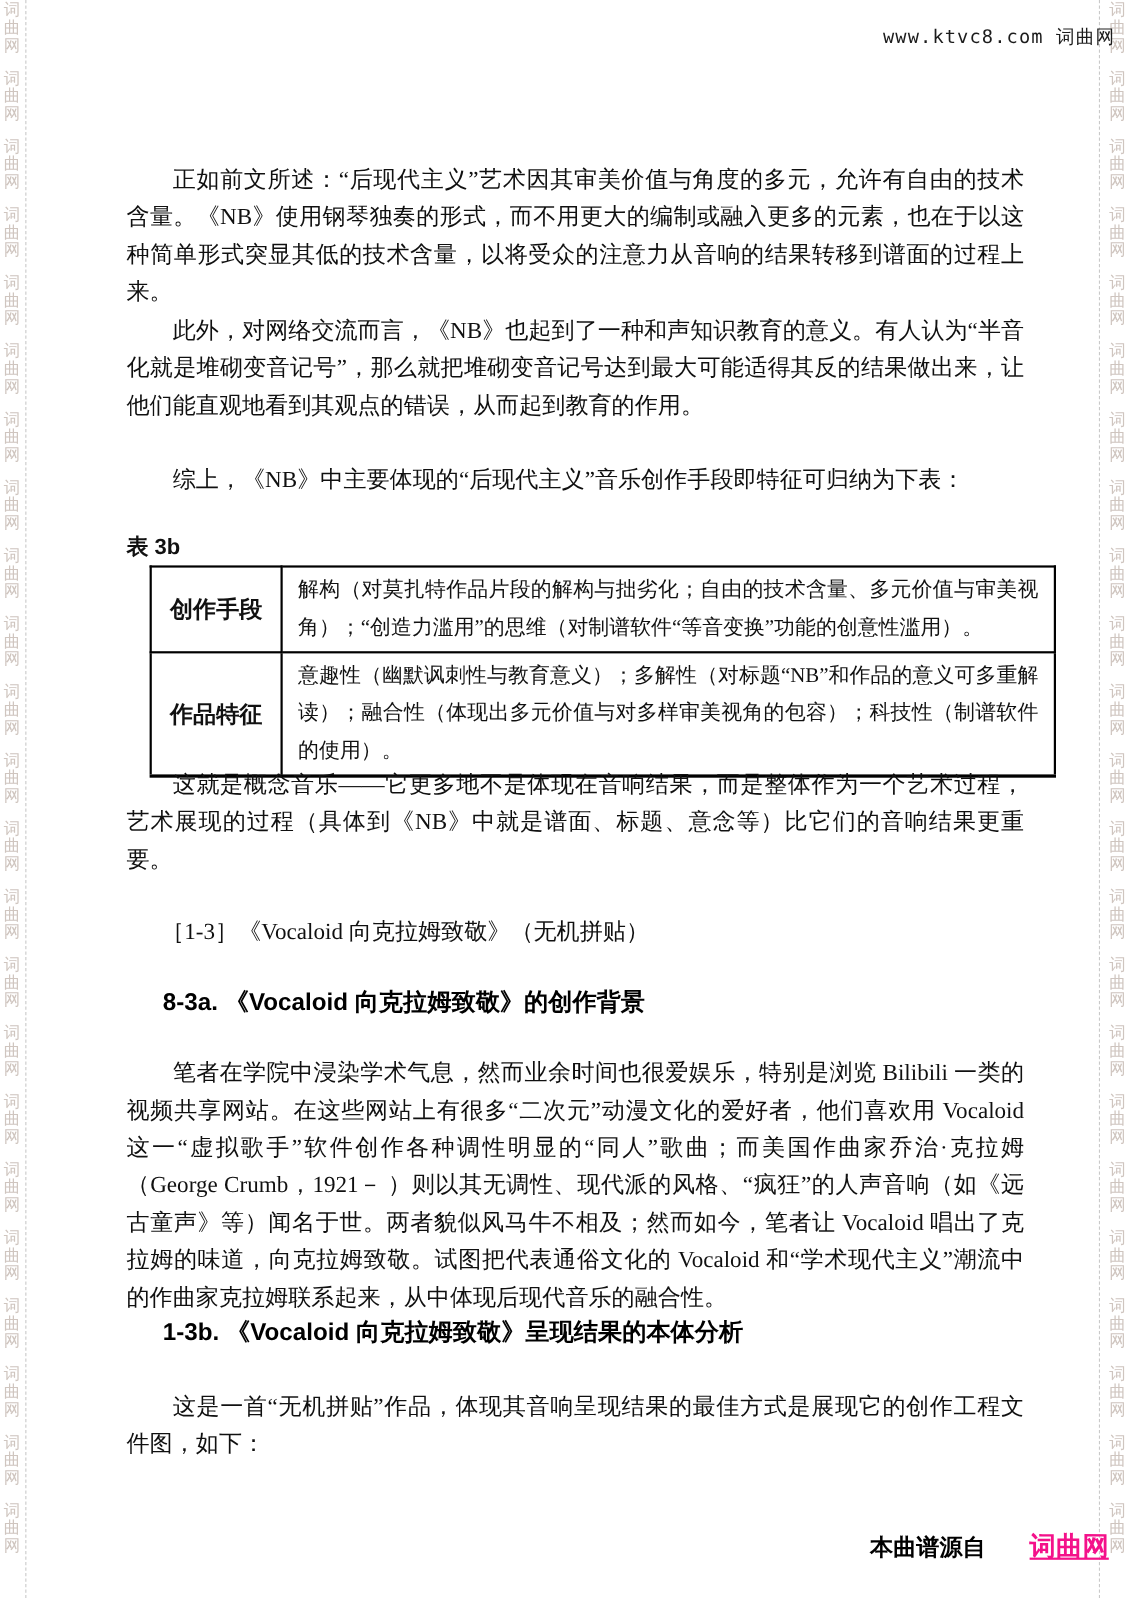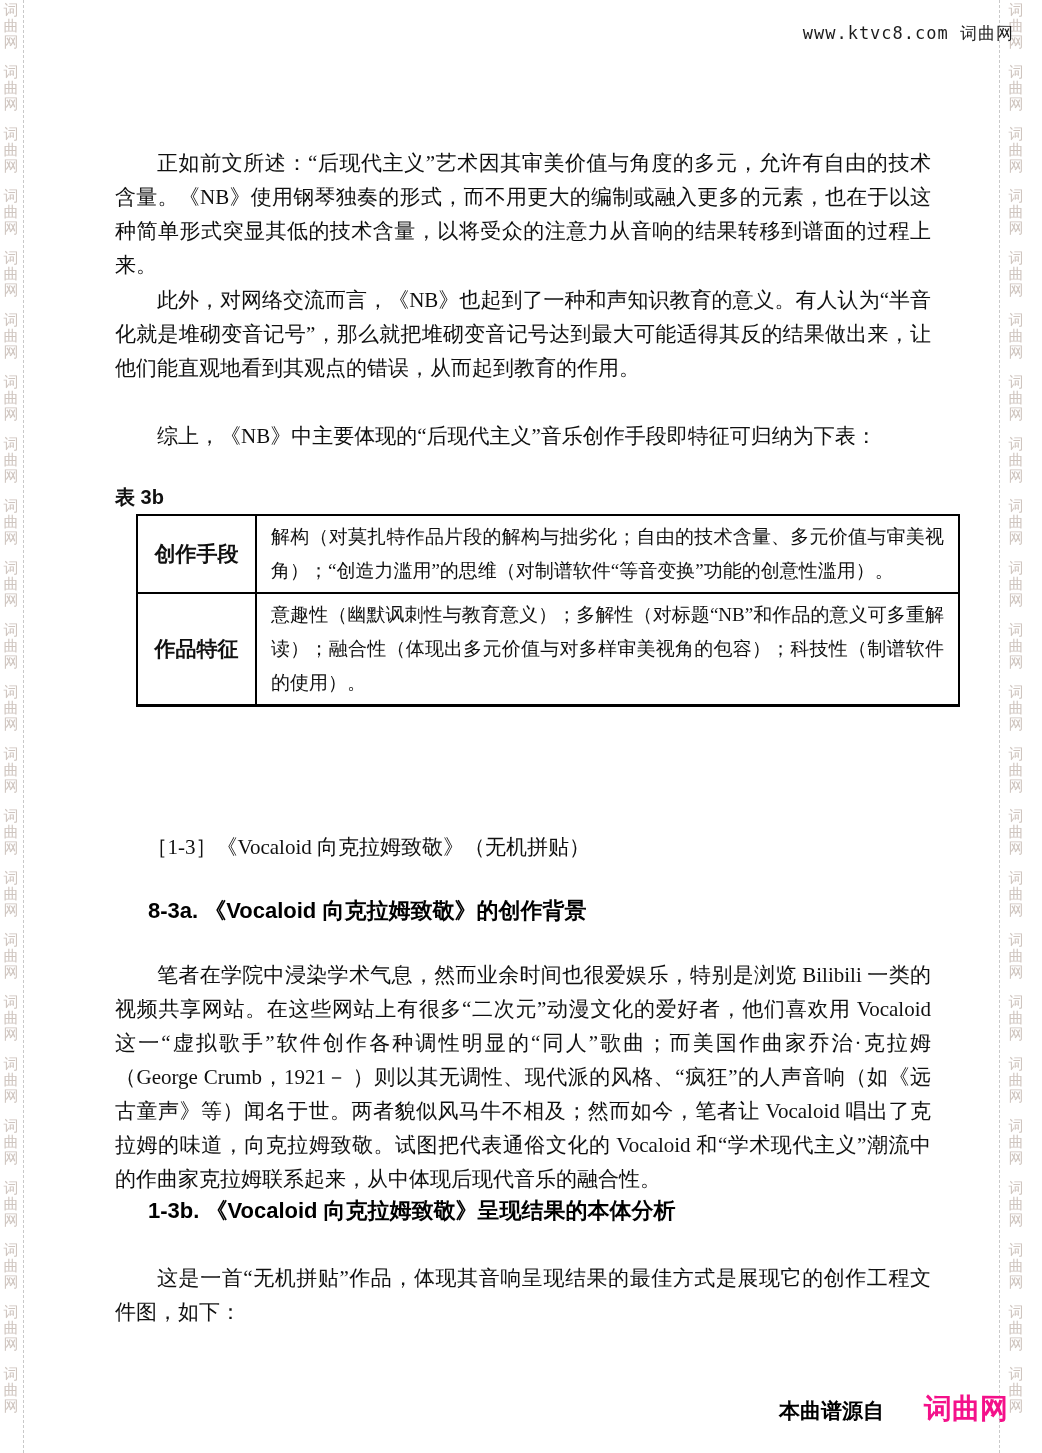--- a/index.html
+++ b/index.html
@@ -18,21 +18,21 @@
 
   
   .header-wm {
     position:absolute; top:22px; right:28px;
     font-family:"DejaVu Sans Mono", monospace; font-size:17px; letter-spacing:1px; color:#1c1c1c;
   }
   .page-number { position:absolute; top:1316px; left:0; width:100%; text-align:center;
                  font-size:21px; font-family:"Liberation Serif", serif; }
   .footer { position:absolute; top:1390px; right:34px; display:flex; align-items:baseline; gap:40px; }
   .footer-prefix { font-family:"Liberation Sans", sans-serif; font-weight:bold; font-size:21px; color:#000; }
-  .footer-brand  { font-family:"Liberation Sans", sans-serif; font-weight:bold; font-size:28px; color:#f4118a; }
+  .footer-brand  { font-family:"Liberation Sans", sans-serif; font-weight:bold; font-size:24px; color:#f4118a;text-decoration:underline; }
 
   
   .para {
     position:absolute; left:115px; width:816px; margin:0;
     font-size:21px; line-height:34px; text-align:justify; text-indent:2em; color:#101010;
   }
   .h-kai {
     position:absolute; left:115px; width:816px; margin:0;
     font-size:21px; line-height:30px; text-indent:1.5em; color:#101010;
   }
@@ -319,20 +319,21 @@
         <th>创作手段</th>
         <td>解构（对莫扎特作品片段的解构与拙劣化；自由的技术含量、多元价值与审美视角）；“创造力滥用”的思维（对制谱软件“等音变换”功能的创意性滥用）。</td>
       </tr>
       <tr>
         <th>作品特征</th>
         <td>意趣性（幽默讽刺性与教育意义）；多解性（对标题“NB”和作品的意义可多重解读）；融合性（体现出多元价值与对多样审美视角的包容）；科技性（制谱软件的使用）。</td>
       </tr>
     </tbody>
   </table>
 
+  <p class="para" style="top:696px">这就是概念音乐——它更多地不是体现在音响结果，而是整体作为一个艺术过程，艺术展现的过程（具体到《NB》中就是谱面、标题、意念等）比它们的音响结果更重要。</p>
 
   <p class="h-kai" style="top:832px">［1-3］《Vocaloid 向克拉姆致敬》（无机拼贴）</p>
   <p class="h-bold" style="top:896px">8-3a. 《Vocaloid 向克拉姆致敬》的创作背景</p>
 
   <p class="para" style="top:958px">笔者在学院中浸染学术气息，然而业余时间也很爱娱乐，特别是浏览 Bilibili 一类的视频共享网站。在这些网站上有很多“二次元”动漫文化的爱好者，他们喜欢用 Vocaloid 这一“虚拟歌手”软件创作各种调性明显的“同人”歌曲；而美国作曲家乔治·克拉姆（George Crumb，1921－ ）则以其无调性、现代派的风格、“疯狂”的人声音响（如《远古童声》等）闻名于世。两者貌似风马牛不相及；然而如今，笔者让 Vocaloid 唱出了克拉姆的味道，向克拉姆致敬。试图把代表通俗文化的 Vocaloid 和“学术现代主义”潮流中的作曲家克拉姆联系起来，从中体现后现代音乐的融合性。</p>
 
   <p class="h-bold" style="top:1196px">1-3b. 《Vocaloid 向克拉姆致敬》呈现结果的本体分析</p>
 
   <p class="para" style="top:1261px">这是一首“无机拼贴”作品，体现其音响呈现结果的最佳方式是展现它的创作工程文件图，如下：</p>
 

